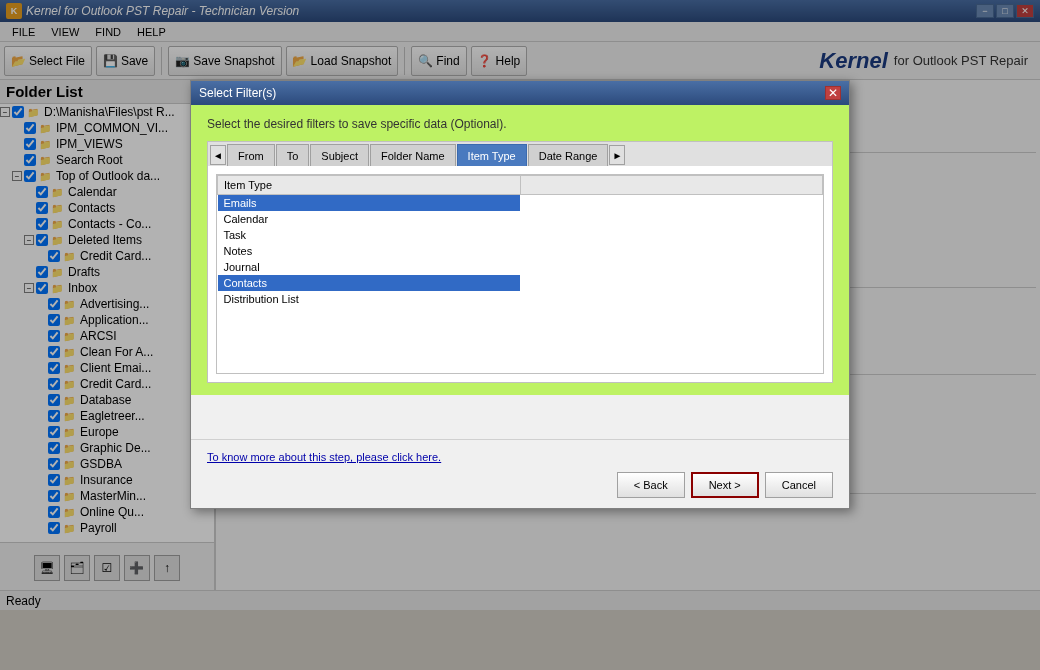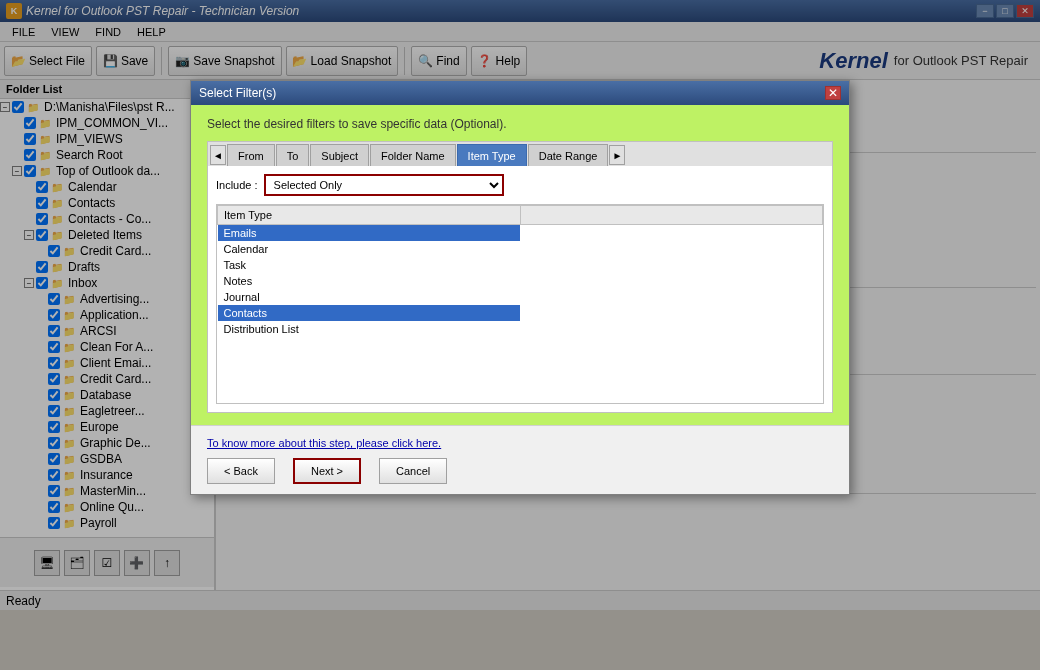--- a/index.html
+++ b/index.html
@@ -16,21 +16,21 @@
     .menubar { background: #f0f0f0; height: 20px; display: flex; align-items: center; padding: 0 4px; border-bottom: 1px solid #ccc; }
     .menu-item { padding: 2px 8px; cursor: pointer; font-size: 11px; }
 
     
     .toolbar { background: #f0f0f0; height: 38px; display: flex; align-items: center; padding: 2px 4px; gap: 4px; border-bottom: 1px solid #ccc; }
     .toolbar-btn { display: flex; align-items: center; gap: 3px; padding: 3px 6px; background: linear-gradient(to bottom, #fff, #e4e4e4); border: 1px solid #b0b0b0; border-radius: 2px; cursor: pointer; height: 30px; font-size: 11px; }
     .toolbar-separator { width: 1px; height: 28px; background: #c0c0c0; margin: 0 2px; }
 
     
     .left-panel { width: 215px; background: white; border-right: 1px solid #ccc; overflow: hidden; flex-shrink: 0; }
-    .folder-list-header { background: #e8e8e8; border-bottom: 1px solid #ccc; padding: 3px 6px; font-weight: bold; font-size: 11px; }
+    .folder-list-header { background: #e8e8e8; border-bottom: 1px solid #ccc; padding: 3px 6px; font-weight: bold; font-size: 15px; }
 
     
     .tree { overflow: auto; height: calc(100% - 22px - 50px); font-size: 11px; }
     .tree-item { display: flex; align-items: center; padding: 1px 0; white-space: nowrap; overflow: hidden; cursor: pointer; }
     .tree-indent { display: inline-block; width: 12px; flex-shrink: 0; }
     .tree-toggle { width: 10px; height: 10px; border: 1px solid #808080; display: inline-flex; align-items: center; justify-content: center; font-size: 8px; margin-right: 2px; flex-shrink: 0; background: white; cursor: pointer; }
     .tree-checkbox { width: 12px; height: 12px; margin-right: 2px; flex-shrink: 0; }
     .tree-icon { width: 16px; height: 14px; margin-right: 2px; flex-shrink: 0; display: inline-flex; align-items: center; justify-content: center; font-size: 10px; }
     .folder-icon { color: #f0c040; }
     .tree-label { overflow: hidden; text-overflow: ellipsis; }
@@ -60,23 +60,23 @@
     .tab-arrow { width: 16px; height: 20px; background: #e0e0e0; border: 1px solid #a0a0a0; display: flex; align-items: center; justify-content: center; cursor: pointer; font-size: 10px; }
     .tab-content { background: white; padding: 8px; }
     .include-row { display: flex; align-items: center; gap: 6px; margin-bottom: 8px; }
     .include-label { font-size: 11px; }
     .include-select { border: 2px solid #8b0000; padding: 2px 4px; font-size: 11px; height: 22px; width: 240px; background: white; }
     .item-type-table { width: 100%; border-collapse: collapse; }
     .item-type-header { background: #e8e8e8; border: 1px solid #c0c0c0; padding: 3px 6px; font-size: 11px; font-weight: normal; text-align: left; }
     .item-type-cell { padding: 2px 6px; font-size: 11px; cursor: pointer; }
     .item-type-cell.highlighted { background: #316ac5; color: white; }
     .list-area { border: 1px solid #c0c0c0; background: white; min-height: 200px; }
-    .modal-footer { padding: 10px 16px; background: #f0f0f0; border-top: 1px solid #d0d0d0; }
+    .modal-footer { padding: 10px 16px; background: #f0f0f0; border-top: 1px solid #d0d0d0; margin-top: 44px; }
     .footer-link { color: #0000aa; text-decoration: underline; cursor: pointer; font-size: 11px; }
-    .footer-buttons { display: flex; gap: 18px; margin-top: 8px; }
+    .footer-buttons { display: flex; justify-content: flex-end; gap: 6px; margin-top: 8px; }
     .btn { padding: 4px 16px; font-size: 11px; cursor: pointer; border: 1px solid #a0a0a0; background: linear-gradient(to bottom, #fff, #e0e0e0); height: 26px; }
     .btn-next { background: linear-gradient(to bottom, #fff, #e0e0e0); border: 2px solid #8b0000; }
   </style>
 </head>
 <body>
 
 <div class="titlebar">
   <div class="titlebar-icon">K</div>
   <span class="titlebar-title">Kernel for Outlook PST Repair - Technician Version</span>
   <div class="titlebar-controls">
@@ -426,28 +426,20 @@
           <div class="tab-btn">To</div>
           <div class="tab-btn">Subject</div>
           <div class="tab-btn">Folder Name</div>
           <div class="tab-btn active">Item Type</div>
           <div class="tab-btn">Date Range</div>
           <div class="tab-arrow">►</div>
         </div>
 
         <div class="tab-content">
 
-          <div class="include-row">
-            <span class="include-label">Include :</span>
-            <select class="include-select">
-              <option>Selected Only</option>
-              <option>All</option>
-              <option>None</option>
-            </select>
-          </div>
 
           <div class="list-area">
             <table class="item-type-table">
               <thead>
                 <tr>
                   <th class="item-type-header">Item Type</th>
                   <th class="item-type-header" style="width:50%;"></th>
                 </tr>
               </thead>
               <tbody id="item-type-tbody">

